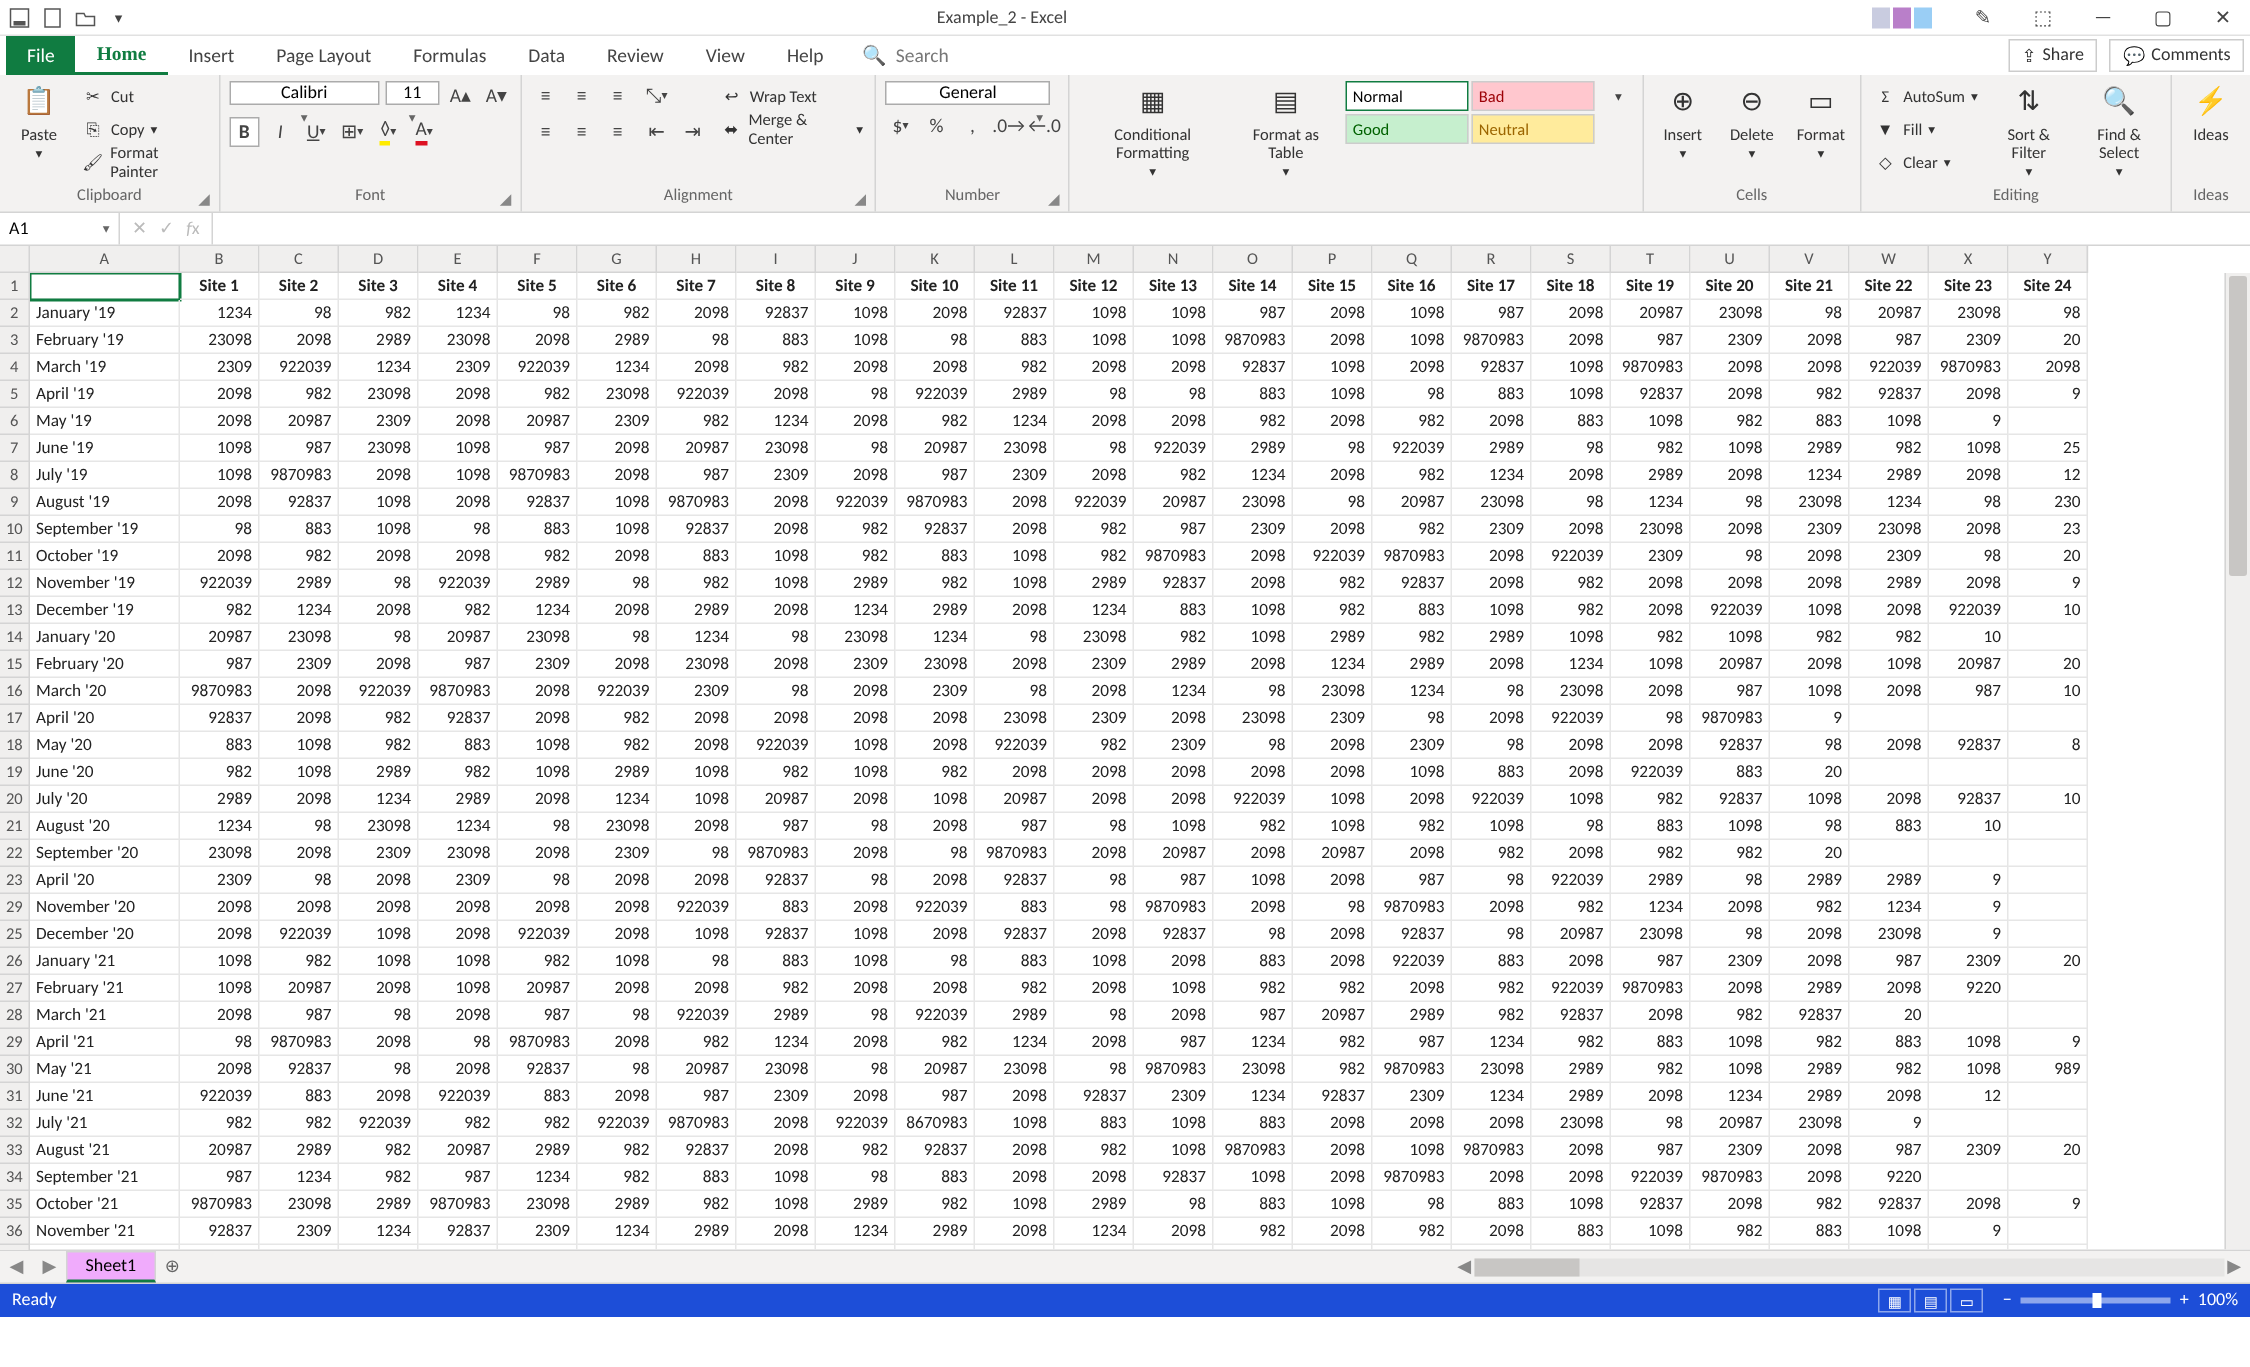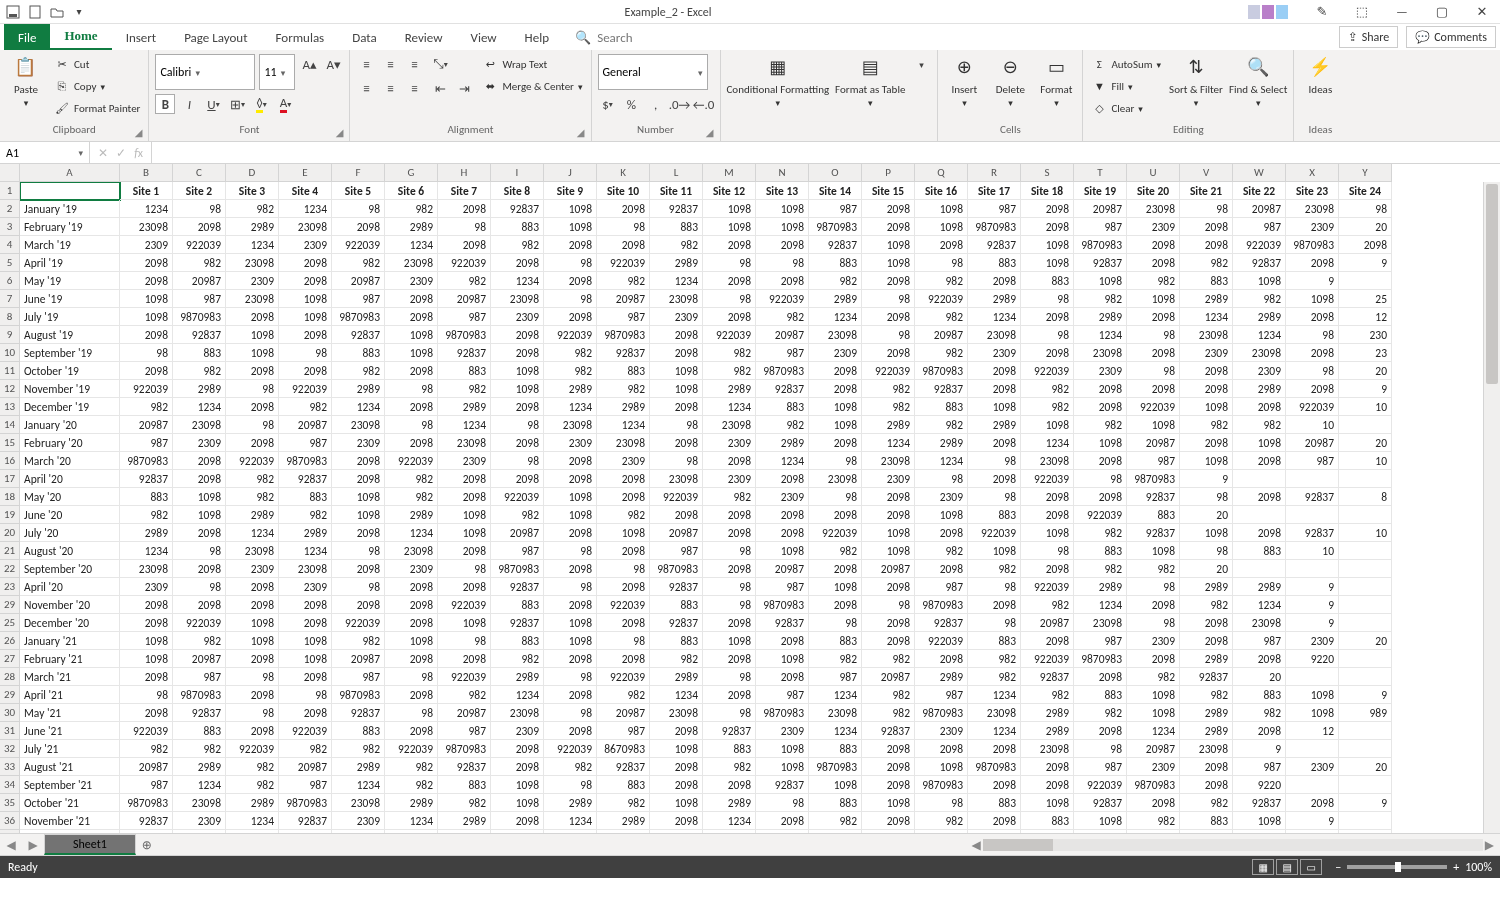--- a/index.html
+++ b/index.html
@@ -28,34 +28,34 @@
 .ribbon { height: 92px; background: #f3f2f1; border-bottom: 1px solid #d4d4d4; display: flex; }
 .group { border-right: 1px solid #d4d4d4; padding: 4px 6px 2px 6px; display: flex; flex-direction: column; }
 .group-body { flex:1; display:flex; align-items:flex-start; gap: 6px; }
 .group-label { text-align:center; font-size: 11px; color:#666; height:16px; position:relative; }
 .group-label .dialog { position:absolute; right:0; bottom:0; font-size:10px; color:#888; }
 .vbtn { display:flex; flex-direction:column; align-items:center; justify-content:center; gap:2px; min-width:40px; cursor:pointer; font-size:11px; color:#333; text-align:center; line-height:1.1; }
 .vbtn .icn { width:28px; height:28px; display:flex; align-items:center; justify-content:center; font-size:18px; }
 .hstack { display:flex; flex-direction:column; gap:2px; }
 .hbtn { display:flex; align-items:center; gap:4px; font-size:11px; color:#333; cursor:pointer; padding:1px 2px; height:20px; }
 .hbtn .icn { width:16px; height:16px; display:flex; align-items:center; justify-content:center; }
-.combo { border:1px solid #ababab; background:#fff; height:36px; display:flex; align-items:center; padding:0 4px; font-size:12px; gap:4px;}
+.combo { border:1px solid #ababab; background:#fff; height:16px; display:flex; align-items:center; padding:0 4px; font-size:12px; gap:4px;flex-direction:column;}
 .combo .arrow { font-size:9px; color:#666;}
 .iconrow { display:flex; gap:4px; }
 .iconbtn { width:20px; height:20px; display:flex; align-items:center; justify-content:center; cursor:pointer; font-size:13px; color:#444; }
 .iconbtn.boxed { border:1px solid #ababab; background:#fff; }
 .stylecell { width:82px; height:20px; border:1px solid #ccc; display:flex; align-items:center; padding:0 4px; font-size:11px;}
 .style-normal{ background:#fff; border:1px solid #107c41;}
 .style-bad{ background:#ffc7ce; color:#9c0006;}
 .style-good{ background:#c6efce; color:#006100;}
 .style-neutral{ background:#ffeb9c; color:#9c6500;}
 
 
 .fxrow { height: 22px; display:flex; align-items:stretch; border-bottom:1px solid #d4d4d4; }
-.namebox { width:90px; border-right:1px solid #d4d4d4; display:flex; align-items:center; padding:0 6px; font-size:12px; }
+.namebox { width:80px; border-right:1px solid #d4d4d4; display:flex; align-items:center; padding:0 6px; font-size:12px; }
 .namebox .arrow { margin-left:auto; font-size:9px; color:#666;}
 .fxtools { display:flex; align-items:center; gap:8px; padding:0 8px; border-right:1px solid #d4d4d4; color:#bbb; }
 .fxinput { flex:1; padding:0 6px; }
 
 
 .sheet-area { position:relative; height: 670px; overflow:hidden; border-bottom:1px solid #d4d4d4;}
 .grid { display:grid; font-size:11.5px; color:#222; }
 .colhdr, .rowhdr, .corner { background:#f0efee; border-right:1px solid #d4d4d4; border-bottom:1px solid #d4d4d4; display:flex; align-items:center; justify-content:center; height:18px; font-size:11px; color:#555; position:sticky; }
 .corner { top:0; left:0; z-index:3;}
 .colhdr { top:0; z-index:2;}
@@ -63,28 +63,28 @@
 .cell { border-right:1px solid #e6e6e6; border-bottom:1px solid #e6e6e6; height:18px; padding:0 4px; display:flex; align-items:center; justify-content:flex-end; white-space:nowrap; overflow:hidden;}
 .cell.text { justify-content:flex-start; }
 .cell.hdrbold { font-weight:600; justify-content:center;}
 .cell.selected { outline:2px solid #107c41; outline-offset:-1px; }
 .scroll-v { position:absolute; right:0; top:18px; bottom:0; width:17px; background:#f0efee; border-left:1px solid #d4d4d4;}
 .scroll-v .thumb { position:absolute; left:2px; right:2px; top:2px; height:200px; background:#c8c6c4; border-radius:2px;}
 
 
 .sheettabs { height: 22px; display:flex; align-items:center; background:#f3f2f1; border-bottom:1px solid #d4d4d4; font-size:12px;}
 .sheettabs .navbtn { width:22px; text-align:center; color:#888; cursor:pointer;}
-.sheettab { padding: 2px 28px; background:#737373; border:1px solid #d4d4d4; border-bottom:2px solid #107c41; cursor:pointer;}
+.sheettab { padding: 2px 12px; background:#f0abfc; border:1px solid #d4d4d4; border-bottom:2px solid #107c41; cursor:pointer;}
 .sheettabs .add { width:22px; text-align:center; color:#666; cursor:pointer;}
 .sheettabs .hscroll { margin-left:auto; display:flex; align-items:center; gap:2px; padding-right:6px;}
 .sheettabs .hscroll .track { width:500px; height:12px; background:#e6e5e4; position:relative;}
 .sheettabs .hscroll .thumb { position:absolute; left:0; width:70px; top:0; bottom:0; background:#c8c6c4;}
 
 
-.statusbar { height: 22px; background:#404040; color:#fff; display:flex; align-items:center; padding:0 8px; font-size:12px;}
+.statusbar { height: 22px; background:#1d4ed8; color:#fff; display:flex; align-items:center; padding:0 8px; font-size:12px;}
 .statusbar .spacer{flex:1;}
 .statusbar .viewbtn{ width:22px; height:16px; border:1px solid rgba(255,255,255,.5); margin:0 1px; display:flex; align-items:center; justify-content:center; font-size:10px;}
 .statusbar .zoom { display:flex; align-items:center; gap:6px; margin-left:12px;}
 .statusbar .ztrack { width:100px; height:4px; background:rgba(255,255,255,.5); position:relative;}
 .statusbar .zthumb { position:absolute; left:48px; top:-3px; width:6px; height:10px; background:#fff;}
 
 svg { display:block; }
 </style>
 </head>
 <body>
@@ -276,20 +276,30 @@
       <div class="vbtn">
           <div class="icn">▦</div>
           <span>Conditional Formatting</span>
           <span style="font-size:9px;">▾</span>
         </div>
       <div class="vbtn">
           <div class="icn">▤</div>
           <span>Format as Table</span>
           <span style="font-size:9px;">▾</span>
         </div>
+      <div class="hstack" style="gap:2px;">
+        <div style="display:flex; gap:2px;">
+          <div class="stylecell style-normal">Normal</div>
+          <div class="stylecell style-bad">Bad</div>
+        </div>
+        <div style="display:flex; gap:2px;">
+          <div class="stylecell style-good">Good</div>
+          <div class="stylecell style-neutral">Neutral</div>
+        </div>
+      </div>
       <div class="hstack" style="justify-content:center;">
         <div class="iconbtn" style="font-size:9px;">▾</div>
       </div>
     </div>
   </div>
 
   <div class="group">
     <div class="group-body">
       <div class="vbtn">
           <div class="icn">⊕</div>

